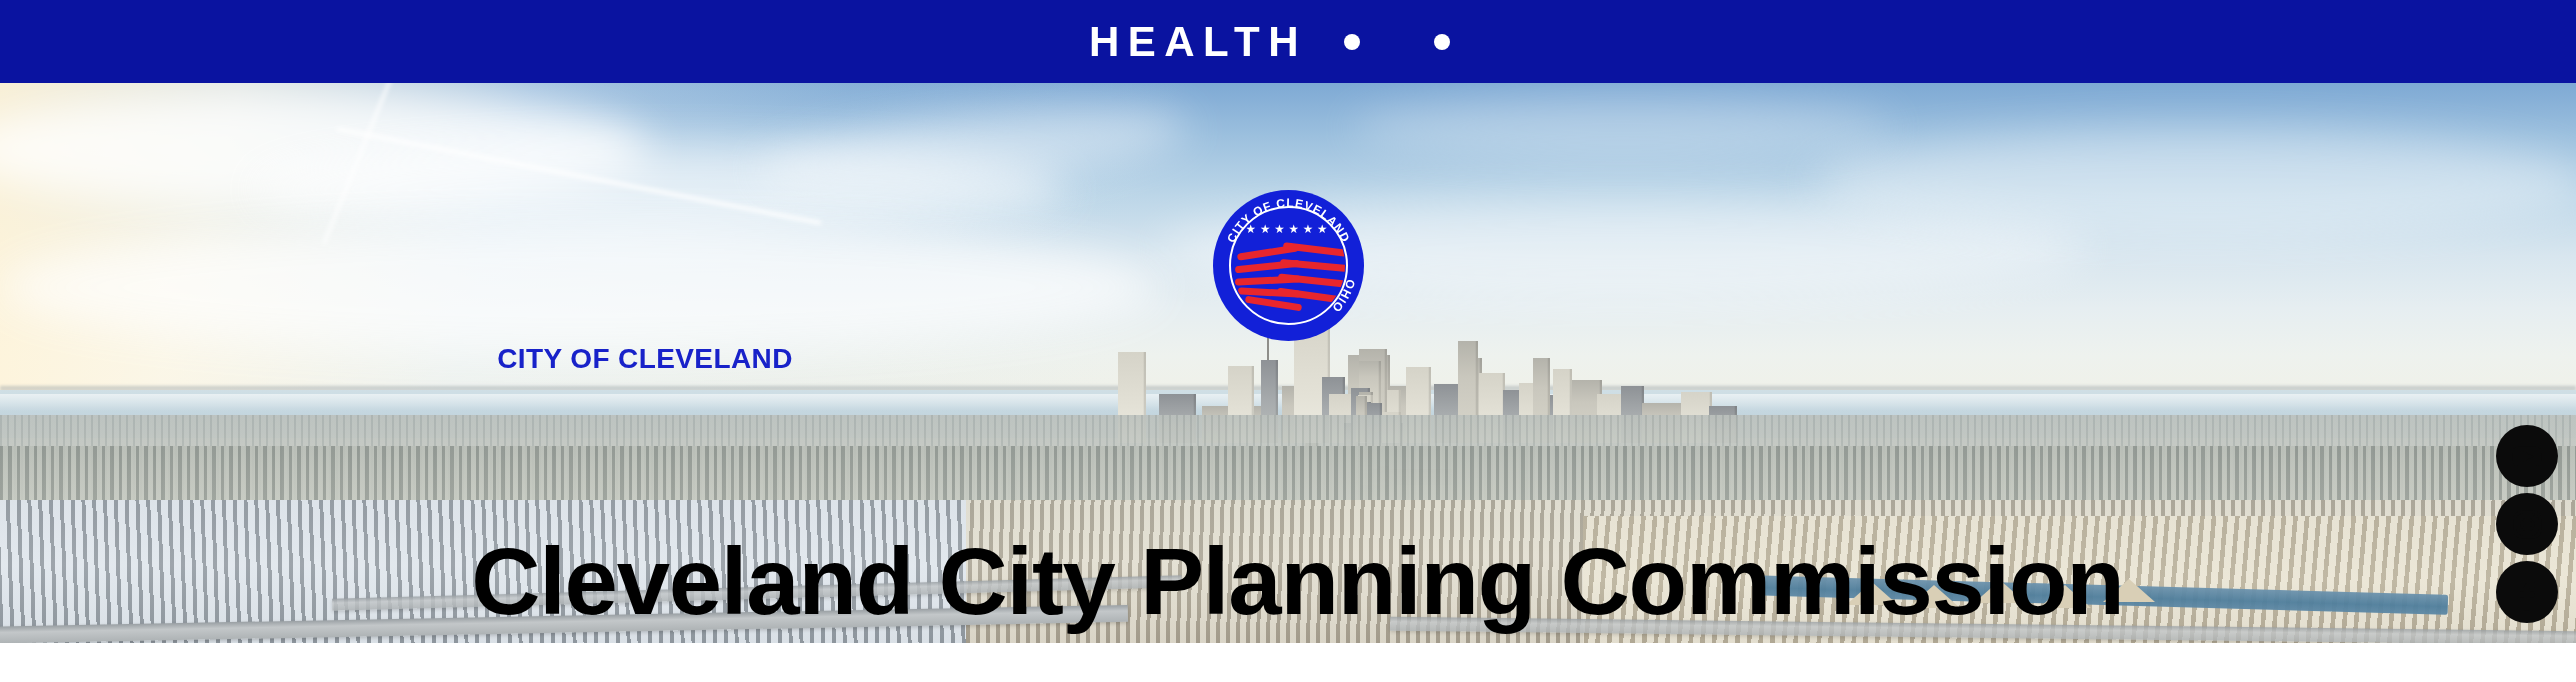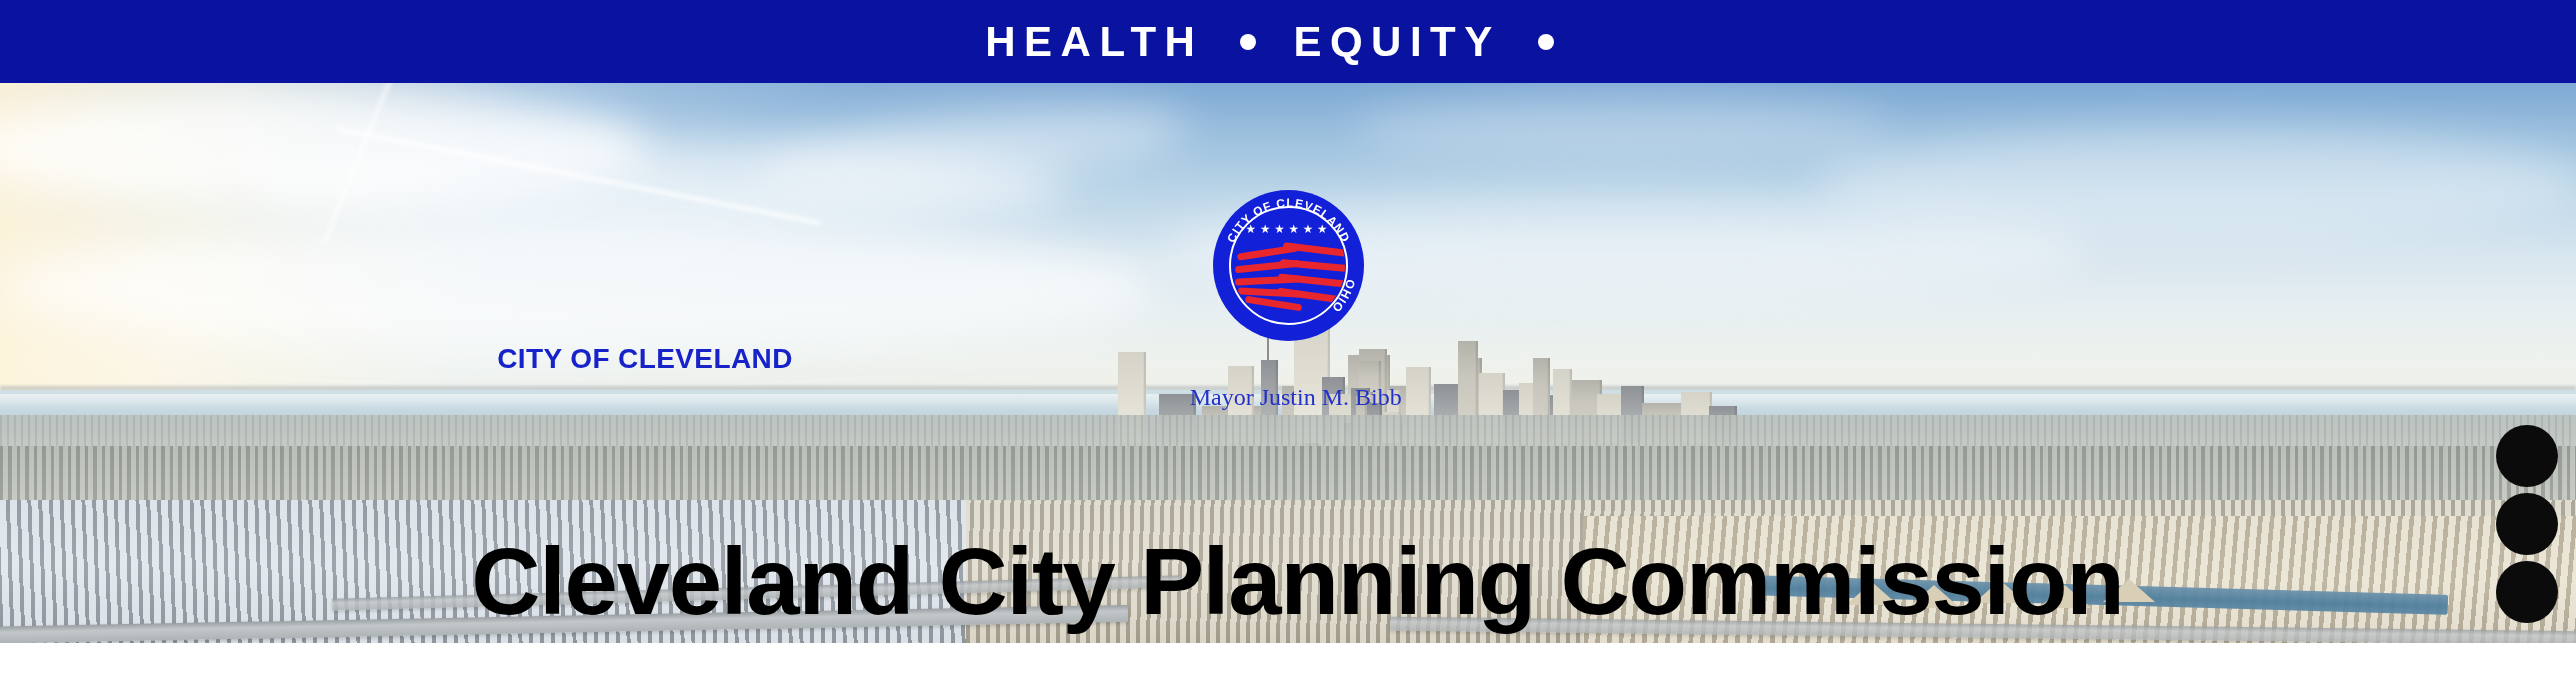--- a/index.html
+++ b/index.html
@@ -286,21 +286,20 @@
     background:#ffffff; z-index:50;
   }
 </style>
 </head>
 <body>
 
 <div class="tagline-banner">
   <div class="tagline-inner">
     <div class="tagline-word">HEALTH</div>
     <div class="tagline-dot"></div>
-    <div class="tagline-word">EQUITY</div>
     <div class="tagline-dot"></div>
   </div>
 </div>
 
 <div class="hero">
 
   <div class="sky"></div>
   <div class="cloud c1"></div>
   <div class="cloud c2"></div>
   <div class="cloud c3"></div>
@@ -419,23 +418,20 @@
       </text>
       <text class="seal-arc-text">
         <textPath href="#arcBot" startOffset="16%" text-anchor="middle">OHIO</textPath>
       </text>
     </svg>
   </div>
 
   <div class="city-line">
     <span>CITY OF CLEVELAND</span>
   </div>
-  <div class="mayor-line">
-    <span>Mayor Justin M. Bibb</span>
-  </div>
 
   <h1 class="main-title">
     <span>Cleveland City Planning Commission</span>
   </h1>
 
   <div class="social-rail">
 
     <div class="social-btn" title="YouTube">
       <svg width="40" height="40" viewBox="0 0 52 52">
         <defs>

